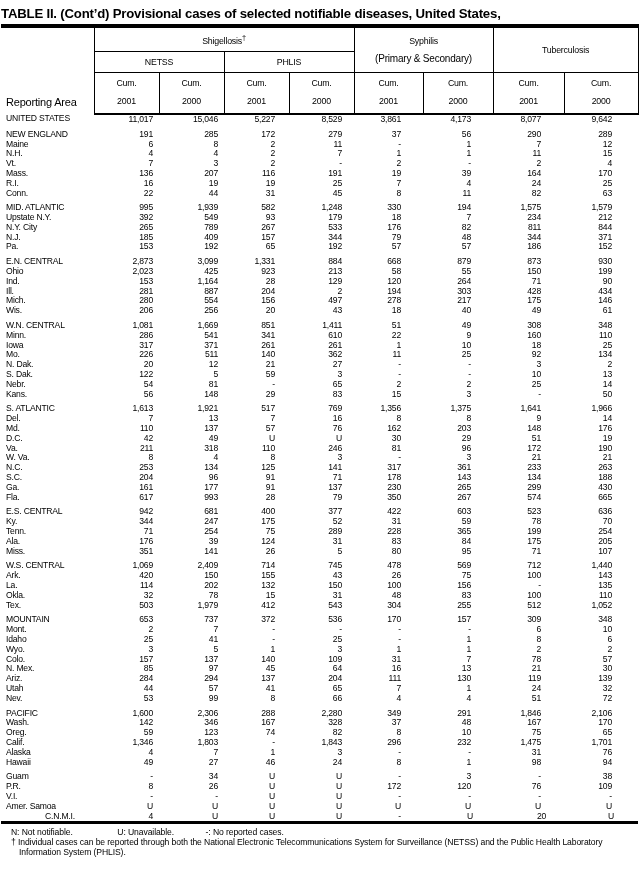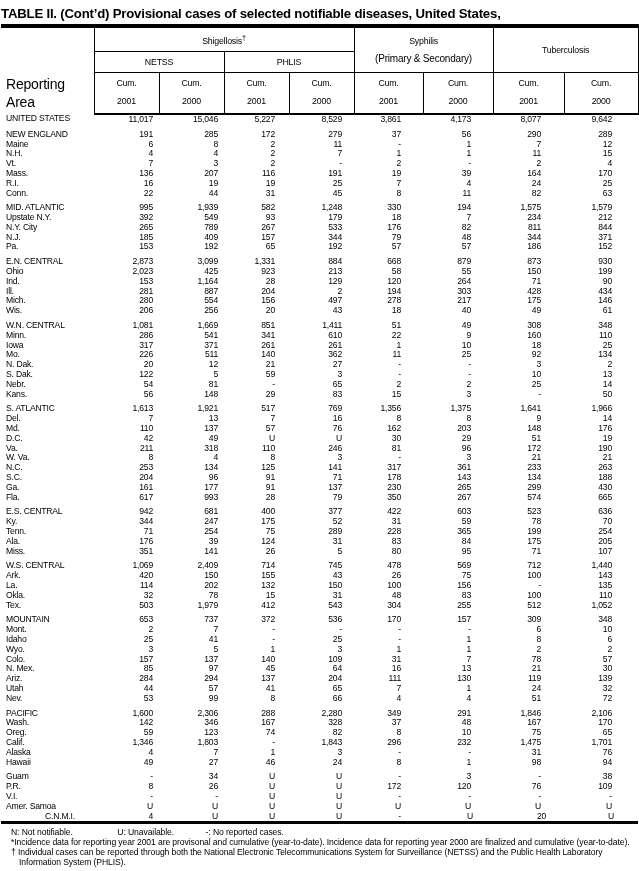--- a/index.html
+++ b/index.html
@@ -5,21 +5,21 @@
   html, body { margin: 0; padding: 0; background: #ffffff; }
   .page {
     width: 639px; height: 871px; margin: 0 auto; background: #fff;
     font-family: "Liberation Sans", sans-serif; color: #000;
     overflow: hidden; position: relative; box-sizing: border-box;
     padding: 6px 1px 0 1px;
   }
   .title { text-align: left; font-weight: bold; font-size: 13.2px; line-height: 15px; letter-spacing: -0.2px; margin-bottom: 3px; }
   table.report { border-collapse: collapse; table-layout: fixed; width: 637px; border-top: 4px solid #000; }
   thead th { font-weight: normal; font-size: 8.8px; line-height: 18px; padding: 1px 2px; vertical-align: middle; letter-spacing: -0.2px; }
-  th.reporting-area { text-align: left; vertical-align: bottom; padding-left: 5px; padding-bottom: 3px; border-right: 1px solid #000; font-size: 14px; }
+  th.reporting-area { text-align: left; vertical-align: bottom; padding-left: 5px; padding-bottom: 3px; border-right: 1px solid #000; font-size: 11px; }
   th.grp { border-bottom: 1px solid #000; }
   th.b-r { border-right: 1px solid #000; }
   th.cum { border-left: 1px solid #000; border-right: 1px solid #000; border-bottom: 2.5px solid #000; padding: 1px 0 3px 0; }
   th.grp2 div.l2 { font-size: 10px; }
   tbody td { font-size: 8.6px; line-height: 9.8px; padding: 0; white-space: nowrap; letter-spacing: -0.2px; }
   tbody td.area { text-align: left; padding-left: 5px; }
   tbody td.val { text-align: right; }
   tbody tr.gap td { height: 5px; line-height: 5px; }
   tbody tr.last td { border-bottom: 3.5px solid #000; padding-left: 44px; }
   
@@ -872,16 +872,15 @@
         </tr>
       </tbody>
   </table>
 
   <div class="footnotes">
     <div class="fn-legend">
       <span class="leg0">N: Not notifiable.</span>
       <span class="leg1">U: Unavailable.</span>
       <span class="leg2">-: No reported cases.</span>
     </div>
-    <div class="fn-hang">*Incidence data for reporting year 2001 are provisonal and cumulative (year-to-date). Incidence data for reporting year 2000 are finalized and cumulative (year-to-date).</div>
     <div class="fn-hang">† Individual cases can be reported through both the National Electronic Telecommunications System for Surveillance (NETSS) and the Public Health Laboratory Information System (PHLIS).</div>
   </div>
 </div>
 
 </body></html>

